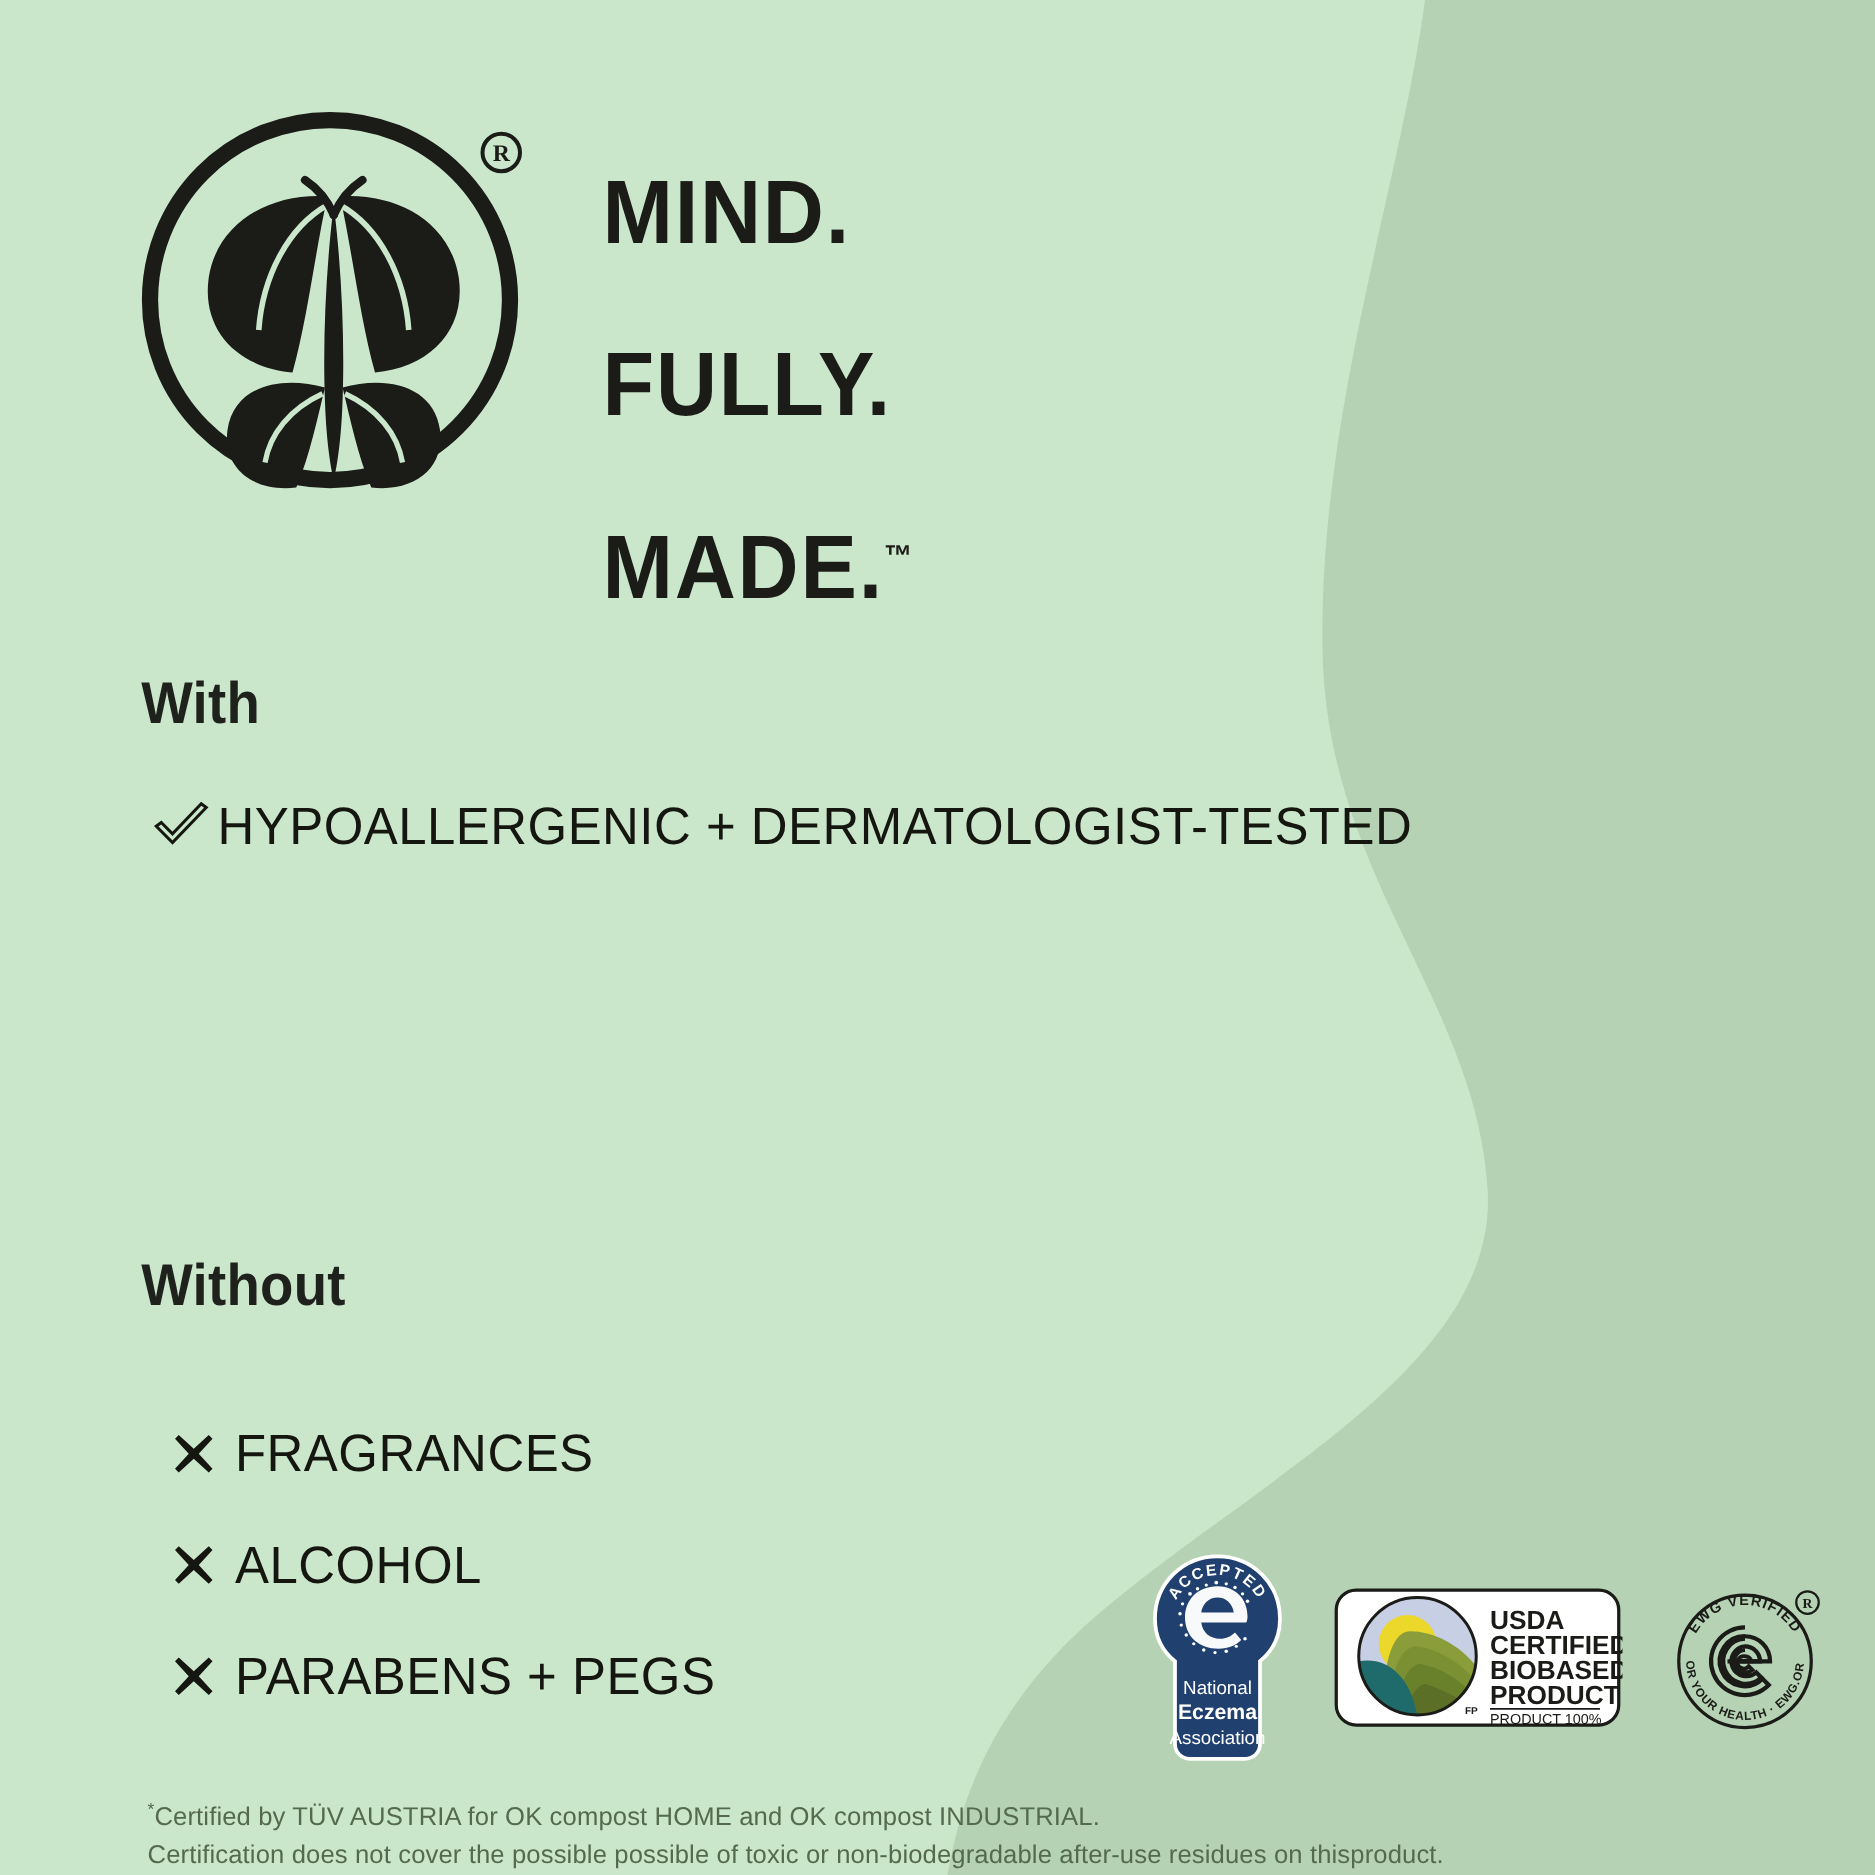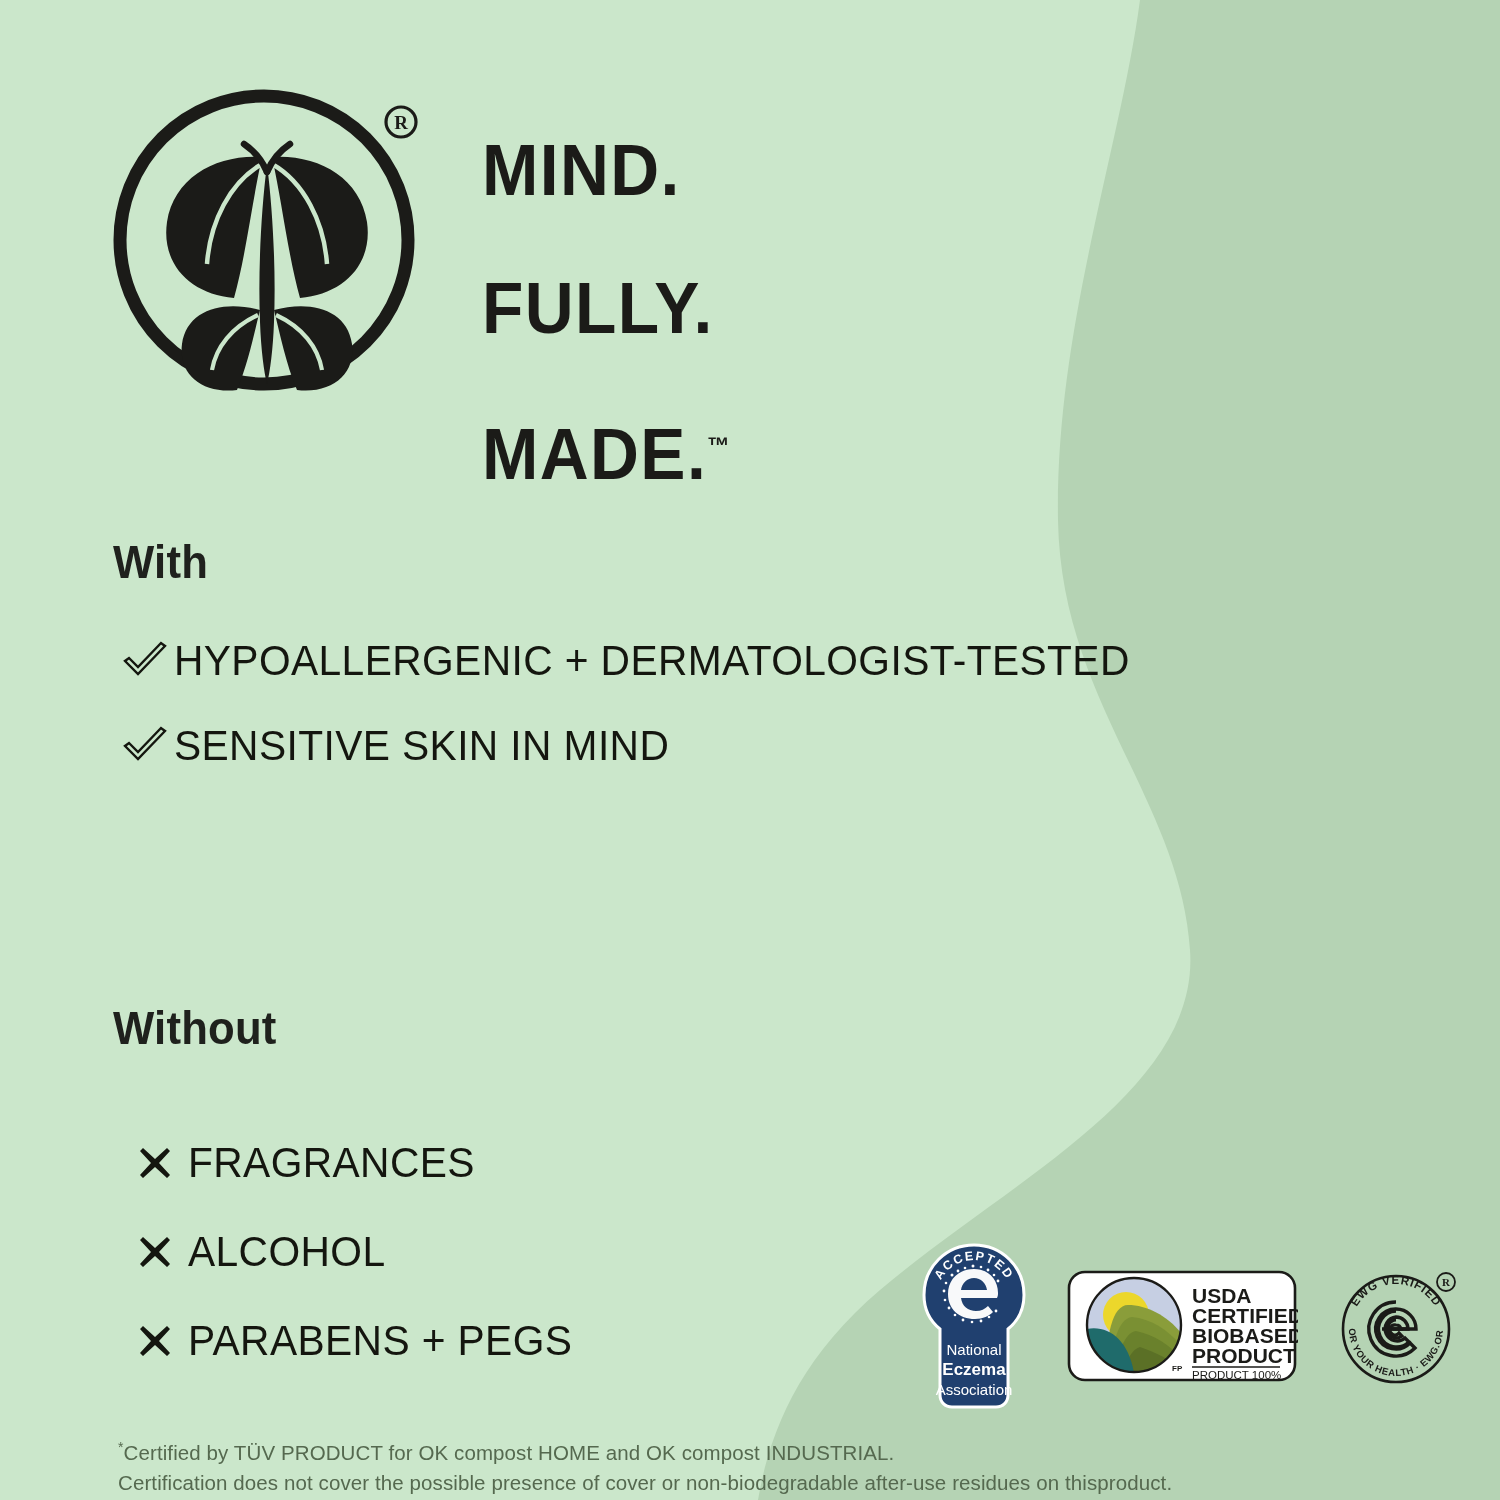--- a/index.html
+++ b/index.html
@@ -209,28 +209,20 @@
 
     <li class="bullet-item">
       <span class="bullet-icon">
         <svg width="46" height="40" viewBox="0 0 46 40">
           <path d="M3,20 L16,33 L43,5 L39,2 L16,26 L7,17 Z" fill="none" stroke="#14160f" stroke-width="2.4"></path>
         </svg>
       </span>
       <span class="bullet-label"><span>HYPOALLERGENIC + DERMATOLOGIST-TESTED</span></span>
     </li>
 
-    <li class="bullet-item">
-      <span class="bullet-icon">
-        <svg width="46" height="40" viewBox="0 0 46 40">
-          <path d="M3,20 L16,33 L43,5 L39,2 L16,26 L7,17 Z" fill="none" stroke="#14160f" stroke-width="2.4"></path>
-        </svg>
-      </span>
-      <span class="bullet-label"><span>SENSITIVE SKIN IN MIND</span></span>
-    </li>
   </ul>
 
   <div class="section-heading" id="without-heading">Without</div>
 
   <ul class="bullet-list" id="without-list">
 
     <li class="bullet-item">
       <span class="bullet-icon">
         <svg width="38" height="38" viewBox="0 0 38 38">
           <path d="M7,4 L19,15 L31,4 L34,7 L23,19 L34,31 L31,34 L19,23 L7,34 L4,31 L15,19 L4,7 Z" fill="#14160f"></path>
@@ -356,17 +348,17 @@
         </g>
         <g>
           <circle cx="112" cy="21" r="9" fill="none" stroke="#1b1b18" stroke-width="1.8"></circle>
           <text x="112" y="25" text-anchor="middle" font-family="Liberation Serif, serif" font-size="11" font-weight="700" fill="#1b1b18">R</text>
         </g>
       </svg>
     </div>
   </div>
 
   <div id="footnote">
-    <span class="fn-line"><sup>*</sup><span>Certified by TÜV PRODUCT for OK compost HOME and OK compost INDUSTRIAL.</span></span>
-    <span class="fn-line">Certification does not cover the possible presence of cover or non-biodegradable after-use residues on thisproduct.</span>
+    <span class="fn-line"><sup>*</sup><span>Certified by TÜV AUSTRIA for OK compost HOME and OK compost INDUSTRIAL.</span></span>
+    <span class="fn-line">Certification does not cover the possible possible of toxic or non-biodegradable after-use residues on thisproduct.</span>
   </div>
 
 </div>
 
 </body></html>

